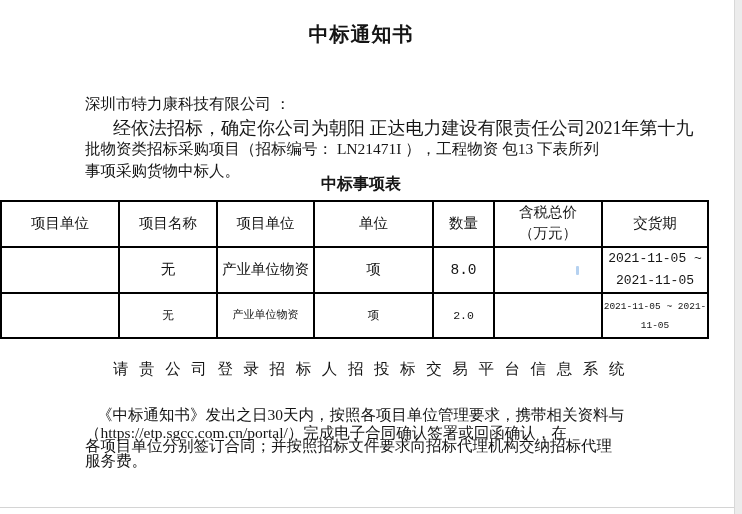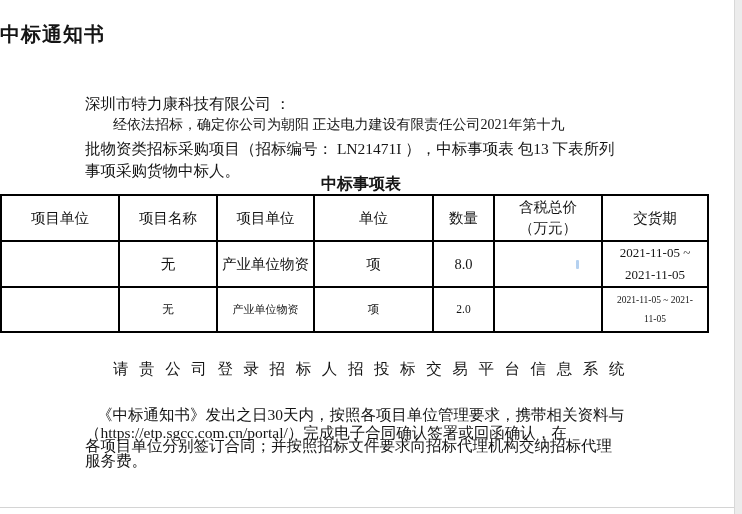--- a/index.html
+++ b/index.html
@@ -4,34 +4,34 @@
 <style>
   html,body{margin:0;padding:0;}
   body{
     width:742px;height:514px;position:relative;overflow:hidden;
     background:#ffffff;
     font-family:"Liberation Serif","DejaVu Serif",serif;
     color:#151515;
   }
   .abs{position:absolute;white-space:pre;}
   .notice-title{
-    left:0;top:21px;width:722px;
+    left:0;top:21px;width:722px;text-align:center;
     font-size:20px;font-weight:bold;letter-spacing:1px;
   }
   .recipient{left:85px;top:94px;font-size:15.5px;}
-  .intro-1{left:113px;top:116px;font-size:14px;}
+  .intro-1{left:113px;top:116px;font-size:18px;}
   .intro-2{left:85px;top:139px;font-size:15.5px;}
   .intro-3{left:85px;top:161px;font-size:15.5px;}
   .table-title{
     left:0;top:174px;width:722px;text-align:center;
     font-size:16px;font-weight:bold;
   }
   table.award{
-    position:absolute;left:0;top:194px;width:707px;
-    border-collapse:collapse;table-layout:fixed;
+    position:absolute;left:0;top:200px;width:707px;
+    border-collapse:collapse;table-layout:fixed;font-family:Liberation Mono, monospace;
   }
   table.award td{
     border:2px solid #000;text-align:center;vertical-align:middle;
     padding:0;overflow:hidden;font-size:14.5px;white-space:pre-line;
     line-height:21px;
   }
   tr.hdr{height:46px;}
   tr.r1{height:46px;}
   tr.r2{height:45px;}
   tr.r1 td.date{font-size:13px;line-height:22px;}
@@ -63,21 +63,21 @@
 </head>
 <body>
 
 <div>
 
   <div class="abs notice-title">中标通知书</div>
 
   <div class="abs recipient">深圳市特力康科技有限公司 ：</div>
 
   <div class="abs intro-1">经依法招标，确定你公司为朝阳 正达电力建设有限责任公司2021年第十九</div>
-  <div class="abs intro-2">批物资类招标采购项目（招标编号： LN21471I ），中标事项表 包13 下表所列</div>
+  <div class="abs intro-2">批物资类招标采购项目（招标编号： LN21471I ），工程物资 包13 下表所列</div>
   <div class="abs intro-3">事项采购货物中标人。</div>
 
   <div class="abs table-title">中标事项表</div>
 
   <table class="award">
     <colgroup>
       <col style="width:118px">
         <col style="width:98px">
         <col style="width:97px">
       <col style="width:119px">

